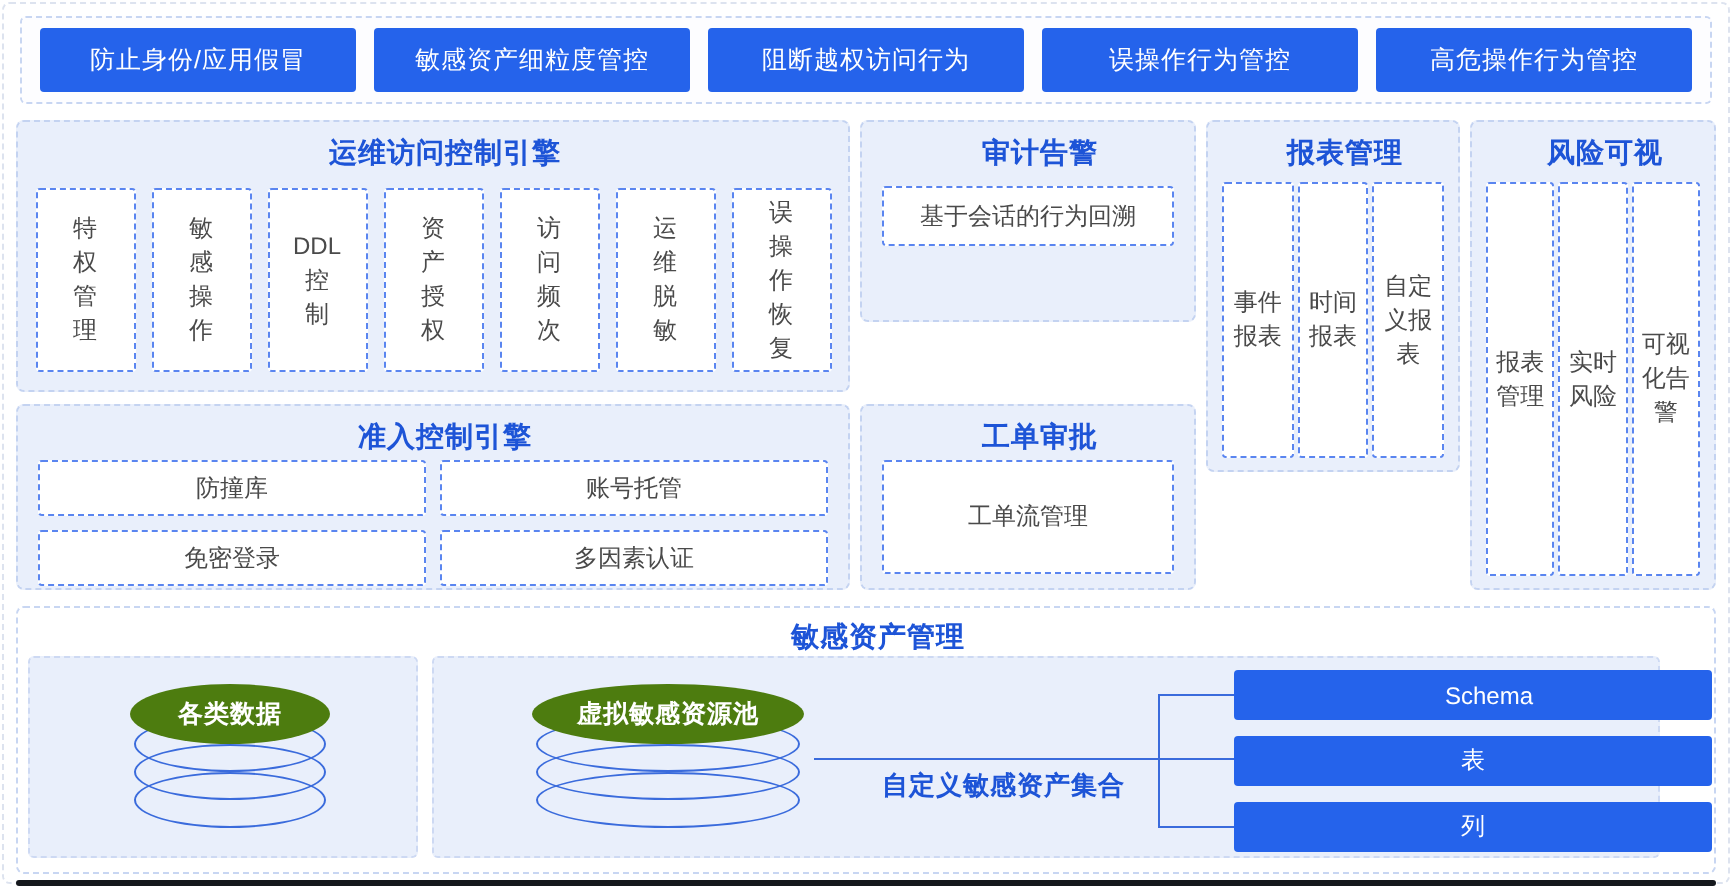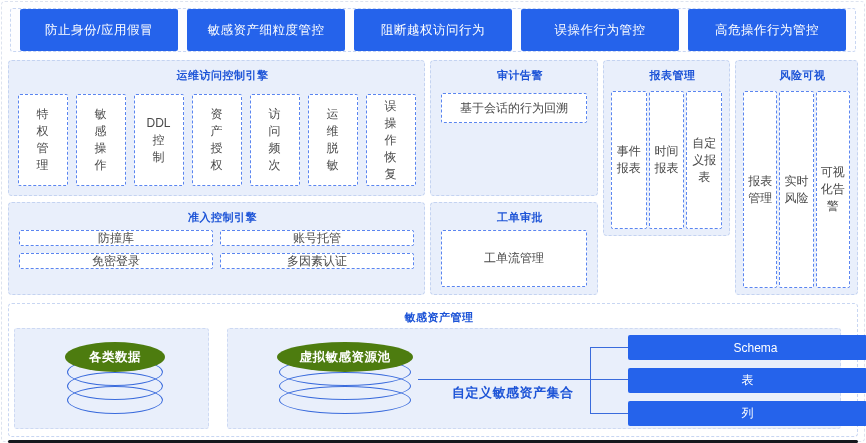--- a/index.html
+++ b/index.html
@@ -13,69 +13,69 @@
   .page-border{position:absolute;inset:1px;border:1px dashed #dde3ef;border-radius:4px;pointer-events:none;}
   .bottom-edge{position:absolute;left:8px;right:8px;bottom:0;height:3px;background:#15181d;border-radius:3px;}
 
   
   .topbar{
     position:absolute;left:10px;top:8px;width:846px;height:44px;
     border:1px dashed #c8d6f2;border-radius:3px;background:#fdfdff;
     display:flex;align-items:center;gap:9px;padding:0 9px;
   }
   .topbtn{
-    flex:1;height:42px;background:#2563eb;color:#ffffff;border-radius:2px;
+    flex:1;height:32px;background:#2563eb;color:#ffffff;border-radius:2px;
     display:flex;align-items:center;justify-content:center;
     font-size:12.5px;letter-spacing:.5px;cursor:pointer;
   }
 
   
   .panel{
     position:absolute;background:#e9effb;border:1px dashed #c4d3f1;border-radius:4px;
   }
   .panel-title{
     position:absolute;left:12px;right:0;top:7px;text-align:center;
-    color:#1d54d7;font-weight:bold;font-size:11px;letter-spacing:.5px;font-family:Liberation Serif, serif;
+    color:#1d54d7;font-weight:bold;font-size:14px;letter-spacing:.5px;font-family:Liberation Serif, serif;
   }
   .wbox{
     background:#ffffff;border:1px dashed #5a85f0;border-radius:2px;
     color:#4a4a4a;font-size:12px;
     display:flex;align-items:center;justify-content:center;text-align:center;
   }
 
   
   .ops-items{position:absolute;left:0;right:0;top:33px;bottom:9px;display:flex;justify-content:center;gap:8px;}
   .vitem{width:50px;white-space:pre-line;line-height:17px;}
 
   
   .stack{position:absolute;left:10px;right:10px;top:32px;display:flex;flex-direction:column;gap:5px;}
   .stack .wbox{height:30px;}
 
   
   .grid2{position:absolute;left:10px;right:10px;top:27px;display:grid;grid-template-columns:1fr 1fr;gap:7px;}
-  .grid2 .wbox{height:16px;}
+  .grid2 .wbox{height:28px;}
 
   
   .bigbox{position:absolute;left:10px;right:10px;top:27px;bottom:7px;}
 
   
   .col3{position:absolute;left:7px;right:7px;top:30px;bottom:6px;display:flex;gap:2px;}
   .col3 .wbox{flex:1;}
 
   
   .asset-panel{
     position:absolute;left:8px;top:303px;width:850px;height:134px;
     background:#ffffff;border:1px dashed #c8d6f2;border-radius:4px;
   }
   .inner-panel{
     position:absolute;top:24px;height:101px;background:#e9effb;
     border:1px dashed #cdd9f3;border-radius:3px;
   }
   .inner-left{left:5px;width:195px;}
-  .inner-right{left:207px;width:614px;margin-left:11px;}
+  .inner-right{left:207px;width:614px;}
 
   
   .cyl{position:absolute;height:74px;}
   .cyl-cap{
     position:absolute;top:0;left:0;right:0;height:30px;background:#4d7c0f;
     border-radius:50%;z-index:4;color:#fff;font-weight:bold;font-size:12.5px;
     display:flex;align-items:center;justify-content:center;letter-spacing:.5px;
   }
   .cyl-ring{position:absolute;left:2px;right:2px;height:28px;border:1px solid #3a6bdc;border-radius:50%;}
   .ring1{top:16px;z-index:3;}
@@ -136,21 +136,21 @@
 脱
 敏</div>
     <div class="wbox vitem">误
 操
 作
 恢
 复</div>
   </div>
 </div>
 
-<div class="panel" style="left:430px;top:60px;width:168px;height:136px;">
+<div class="panel" style="left:430px;top:60px;width:168px;height:101px;">
   <div class="panel-title">审计告警</div>
   <div class="stack">
     <div class="wbox">基于会话的行为回溯</div>
   </div>
 </div>
 
 <div class="panel" style="left:603px;top:60px;width:127px;height:176px;">
   <div class="panel-title">报表管理</div>
   <div class="col3">
     <div class="wbox">事件报表</div>

